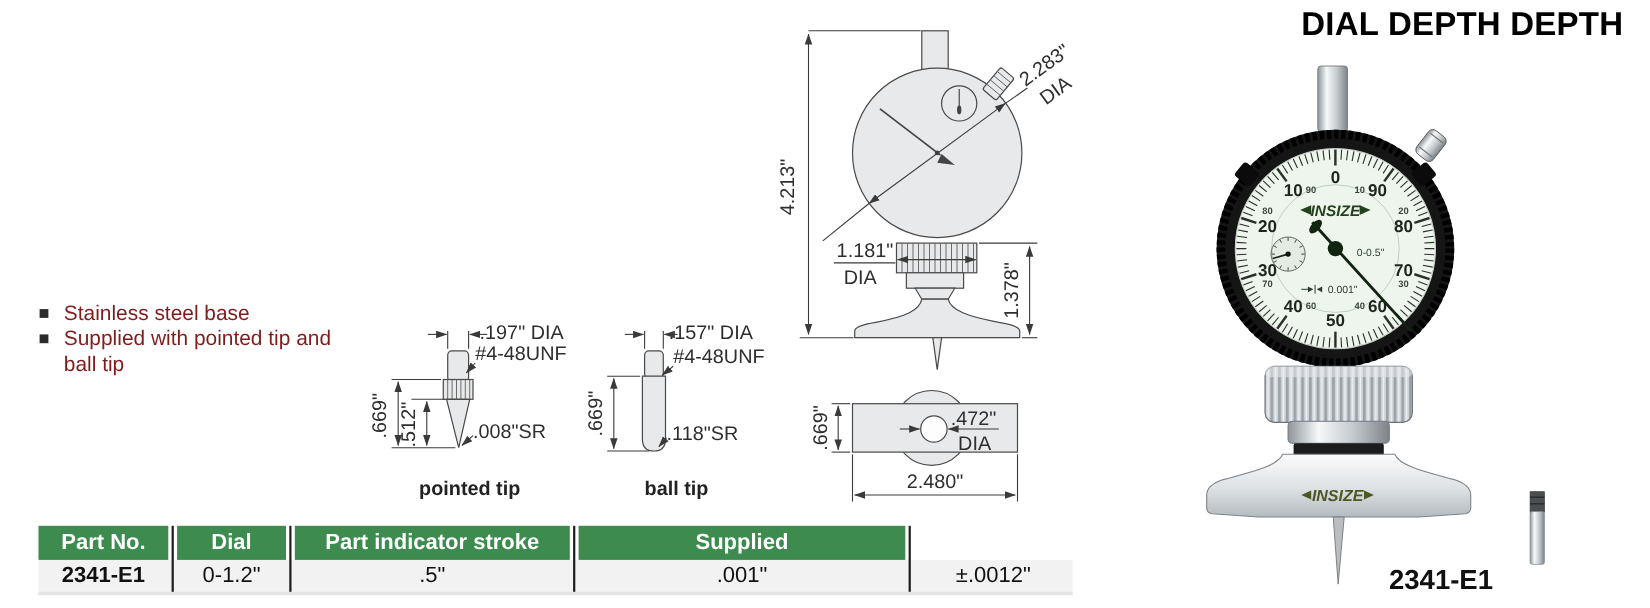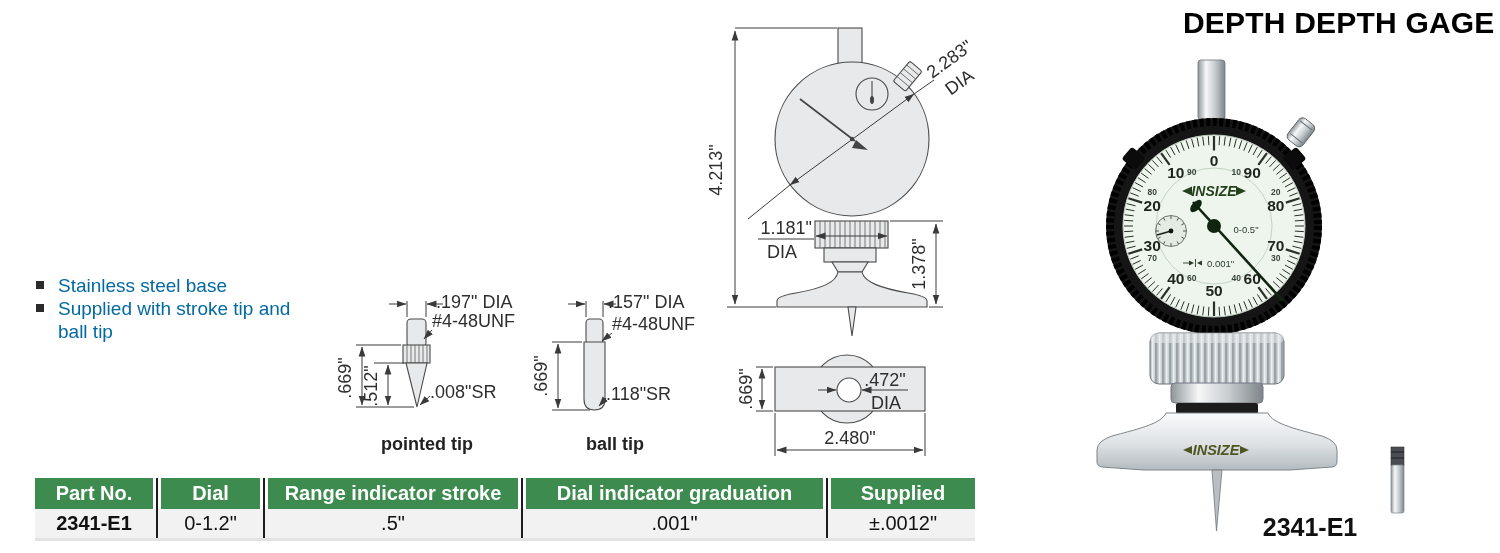--- a/index.html
+++ b/index.html
@@ -2,21 +2,21 @@
 <html style="--header-green: #3e8b50; --table-body-bg: #f2f2f2; --logo-green: #25401d; --base-logo-green: #4e5720; --face-mint: #eef5ec; --drawing-fill: #e8e9ea;"><head>
 <meta charset="utf-8">
 <style>
   html,body{margin:0;padding:0;background:#fff;}
   body{width:1500px;height:553px;position:relative;overflow:hidden;
        font-family:"Liberation Sans",sans-serif;color:#1a1a1a;}
   .page{position:absolute;inset:0;}
 
   
   .features{position:absolute;left:36px;top:274px;width:268px;margin:0;padding:0;list-style:none;}
-  .features li{position:relative;padding-left:22px;font-size:19px;line-height:23px;color:#0369a1;}
+  .features li{position:relative;padding-left:22px;font-size:19px;line-height:23px;color:#7f1d1d;}
   .features .blt{position:absolute;left:0;top:7px;width:8px;height:8px;background:#2b2b2b;}
 
   
   .title{position:absolute;left:1183px;top:6px;font-size:30px;font-weight:700;
          letter-spacing:.2px;color:#000;white-space:nowrap;}
   .caption{position:absolute;left:1240px;top:513px;width:140px;text-align:center;
            font-size:25px;font-weight:600;color:#111;}
 
   
   svg{font-family:"Liberation Sans",sans-serif;}
@@ -42,21 +42,21 @@
 
 <div class="page">
 
   <ul class="features">
     <li>
       <span class="blt"></span>
       <span>Stainless steel base</span>
     </li>
     <li>
       <span class="blt"></span>
-      <span>Supplied with stroke tip and ball tip</span>
+      <span>Supplied with pointed tip and ball tip</span>
     </li>
   </ul>
 
   <svg class="drawing" width="680" height="450" viewBox="320 15 680 450">
     <defs>
       <marker id="ar" viewBox="0 0 10 10" refX="9.5" refY="5" markerWidth="10" markerHeight="10" orient="auto-start-reverse">
           <path d="M0,1.6 L10,5 L0,8.4 z" fill="#3a3a3a"></path>
         </marker>
     </defs>
 
@@ -198,21 +198,21 @@
       <path class="dline" d="M558,344 V408" marker-start="url(#ar)" marker-end="url(#ar)"></path>
       <text class="dimtxt" text-anchor="middle" transform="translate(547,376) rotate(-90)">.669"</text>
 
       <text class="dimtxt" x="606" y="400">.118"SR</text>
       <path class="dline" d="M606,398 L599,406" marker-end="url(#ar)"></path>
 
       <text class="dimlabel" x="615" y="450" text-anchor="middle">ball tip</text>
     </g>
   </svg>
 
-  <div class="title">DEPTH DEPTH GAGE</div>
+  <div class="title">DIAL DEPTH DEPTH</div>
 
   <svg class="photo" width="330" height="480" viewBox="1080 55 330 480">
     <defs>
       <linearGradient id="gSteel" x1="0" y1="0" x2="1" y2="0">
         <stop offset="0" stop-color="#8e959a"></stop>
           <stop offset=".3" stop-color="#f6f8f9"></stop>
         <stop offset=".62" stop-color="#c8cdd1"></stop>
           <stop offset="1" stop-color="#7d858a"></stop>
       </linearGradient>
       <linearGradient id="gBase" x1="0" y1="0" x2="0" y2="1">
@@ -434,22 +434,21 @@
       <rect x="1391" y="465" width="13" height="48" rx="2" fill="url(#gSteel)" stroke="#80878c" stroke-width=".7"></rect>
     </g>
   </svg>
 
   <div class="caption">2341-E1</div>
 
   <div class="spec-table">
     <div class="trow thead">
       <div class="cell">Part No.</div>
       <div class="cell">Dial</div>
-      <div class="cell">Range indicator stroke</div>
-      <div class="cell">Dial indicator graduation</div>
+      <div class="cell">Part indicator stroke</div>
       <div class="cell">Supplied</div>
     </div>
     <div class="trow tbody">
       <div class="cell" style="font-weight:600;">2341-E1</div>
       <div class="cell">0-1.2"</div>
       <div class="cell">.5"</div>
       <div class="cell">.001"</div>
       <div class="cell">±.0012"</div>
     </div>
     <div class="vdiv" style="left:121px;"></div>

